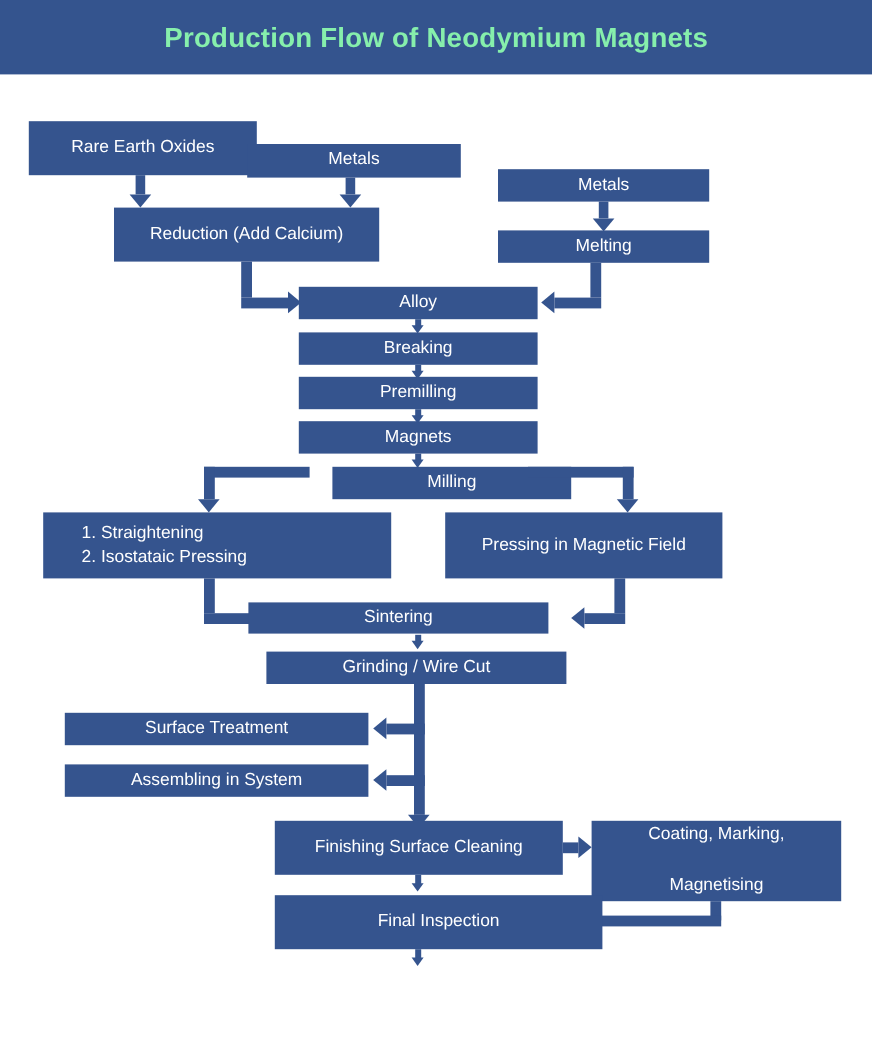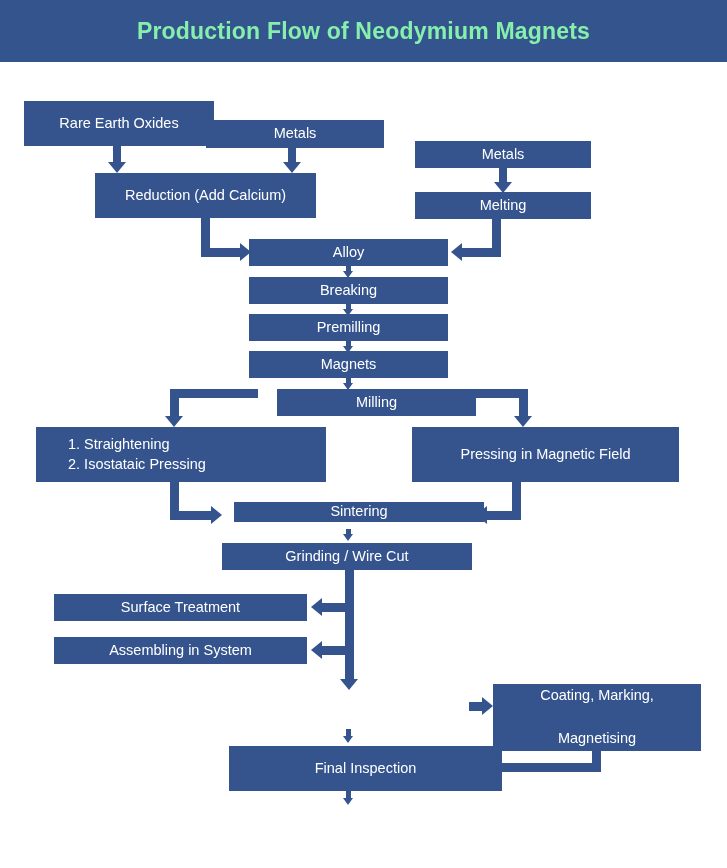--- a/index.html
+++ b/index.html
@@ -184,33 +184,33 @@
 
   <div class="seg" style="left:440px; top:389px; width:88px; height:9px;"></div>
   <div class="seg" style="left:519px; top:389px; width:9px; height:27px;"></div>
   <div class="arrow-down" style="left:514px; top:416px;"></div>
 
   <div class="node multiline leftalign" style="left:36px; top:427px; width:290px; height:55px;">
     <span class="ln">1. Straightening</span>
     <span class="ln">2. Isostataic Pressing</span>
   </div>
 
-  <div class="node" style="left:412px; top:427px; width:267px; height:55px;">
+  <div class="node" style="left:371px; top:427px; width:231px; height:55px;">
     <span class="ln">Pressing in Magnetic Field</span>
   </div>
 
   <div class="seg" style="left:170px; top:482px; width:9px; height:29px;"></div>
   <div class="seg" style="left:170px; top:511px; width:41px; height:9px;"></div>
   <div class="arrow-right" style="left:211px; top:506px;"></div>
 
   <div class="seg" style="left:512px; top:482px; width:9px; height:29px;"></div>
   <div class="seg" style="left:487px; top:511px; width:34px; height:9px;"></div>
   <div class="arrow-left" style="left:476px; top:506px;"></div>
 
-  <div class="node" style="left:234px; top:502px; width:250px; height:20px;">
+  <div class="node" style="left:207px; top:502px; width:250px; height:26px;">
     <span class="ln">Sintering</span>
   </div>
 
   <div class="seg" style="left:346px; top:529px; width:5px; height:7px;"></div>
   <div class="arrow-down small" style="left:343px; top:534px;"></div>
 
   <div class="node" style="left:222px; top:543px; width:250px; height:27px;">
     <span class="ln">Grinding / Wire Cut</span>
   </div>
 
@@ -224,20 +224,23 @@
   <div class="arrow-left" style="left:311px; top:641px;"></div>
 
   <div class="node" style="left:54px; top:594px; width:253px; height:27px;">
     <span class="ln">Surface Treatment</span>
   </div>
 
   <div class="node" style="left:54px; top:637px; width:253px; height:27px;">
     <span class="ln">Assembling in System</span>
   </div>
 
+  <div class="node" style="left:229px; top:684px; width:240px; height:45px;">
+    <span class="ln">Finishing Surface Cleaning</span>
+  </div>
 
   <div class="node multiline" style="left:493px; top:684px; width:208px; height:67px;">
     <span class="ln">Coating, Marking,</span>
     <span class="ln">Magnetising</span>
   </div>
 
   <div class="seg" style="left:469px; top:702px; width:13px; height:9px;"></div>
   <div class="arrow-right" style="left:482px; top:697px;"></div>
 
   <div class="seg" style="left:346px; top:729px; width:5px; height:9px;"></div>

